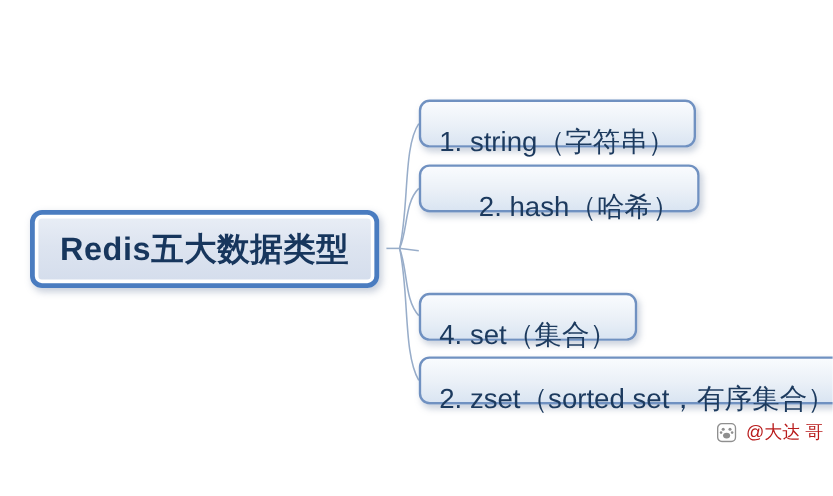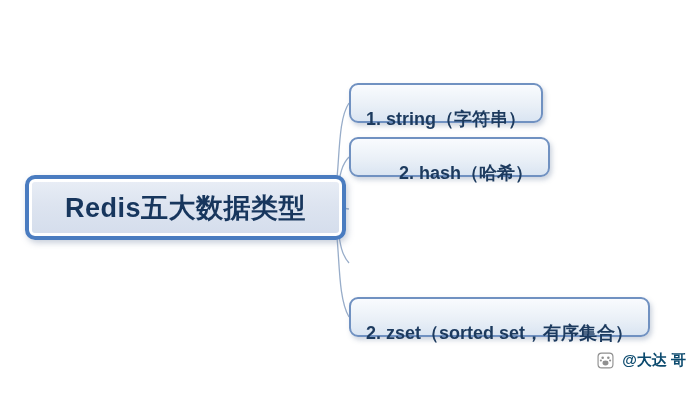--- a/index.html
+++ b/index.html
@@ -9,21 +9,21 @@
     background:#ffffff;
     overflow:hidden;
     font-family:"Liberation Sans", sans-serif;
   }
   .connectors{
     position:absolute;left:0;top:0;width:694px;height:413px;
     z-index:0;pointer-events:none;
   }
   .root-node{
     position:absolute;left:25px;top:175px;
-    width:321px;height:65px;box-sizing:border-box;
+    width:291px;height:65px;box-sizing:border-box;
     display:flex;align-items:center;justify-content:center;
     border:4px solid #4a7cc0;border-radius:10px;
     background:linear-gradient(180deg,#e9eef6 0%,#dde4f0 45%,#d4ddec 100%);
     box-shadow:inset 0 0 0 3px #ffffff, 2px 3px 6px rgba(110,130,160,0.38);
     z-index:2;cursor:default;
   }
   .root-node .label{
     font-size:27px;font-weight:bold;color:#17365d;
     white-space:nowrap;letter-spacing:0.5px;
   }
@@ -31,31 +31,31 @@
     position:absolute;left:349px;
     display:inline-flex;align-items:center;
     box-sizing:border-box;height:40px;
     padding:5px 15px;
     border:2px solid #7091c1;border-radius:9px;
     background:linear-gradient(180deg,#f9fbfe 0%,#eaf0f7 55%,#dae5f2 100%);
     box-shadow:2px 3px 5px rgba(110,130,160,0.35);
     z-index:2;cursor:default;white-space:nowrap;
   }
   .branch-node .label{
-    font-size:18px;font-weight:700;color:#1c3a5e;margin-top:31px;
+    font-size:23px;font-weight:400;color:#1c3a5e;margin-top:31px;
   }
   .b0{top:83px;}
   .b1{top:137px;padding-left:48px;}
   .b2{top:190px;}
   .b3{top:244px;}
   .b4{top:297px;}
   .watermark{
     position:absolute;right:8px;bottom:10px;
     display:flex;align-items:center;gap:0;
-    color:#0c4a6e;font-size:15px;font-weight:bold;
+    color:#b91c1c;font-size:15px;font-weight:normal;
     z-index:3;white-space:pre;
   }
   .watermark svg{display:block;}
 </style>
 </head>
 <body>
 
 <div class="canvas">
 
   <svg class="connectors" viewBox="0 0 694 413" xmlns="http://www.w3.org/2000/svg">
@@ -72,20 +72,23 @@
   <div class="root-node">
     <span class="label">Redis五大数据类型</span>
   </div>
 
   <div class="branch-node b0">
     <span class="label">1. string（字符串）</span>
   </div>
   <div class="branch-node b1">
     <span class="label">2. hash（哈希）</span>
   </div>
+  <div class="branch-node b3">
+    <span class="label">4. set（集合）</span>
+  </div>
   <div class="branch-node b4">
     <span class="label">2. zset（sorted set，有序集合）</span>
   </div>
 
   <div class="watermark">
     <span>
       <svg width="17" height="17" viewBox="0 0 24 24">
         <rect x="1.5" y="1.5" width="21" height="21" rx="5" fill="none" stroke="#8f8f8f" stroke-width="1.6"></rect>
         <circle cx="8" cy="8" r="1.8" fill="#8f8f8f"></circle>
         <circle cx="16" cy="8" r="1.8" fill="#8f8f8f"></circle>

